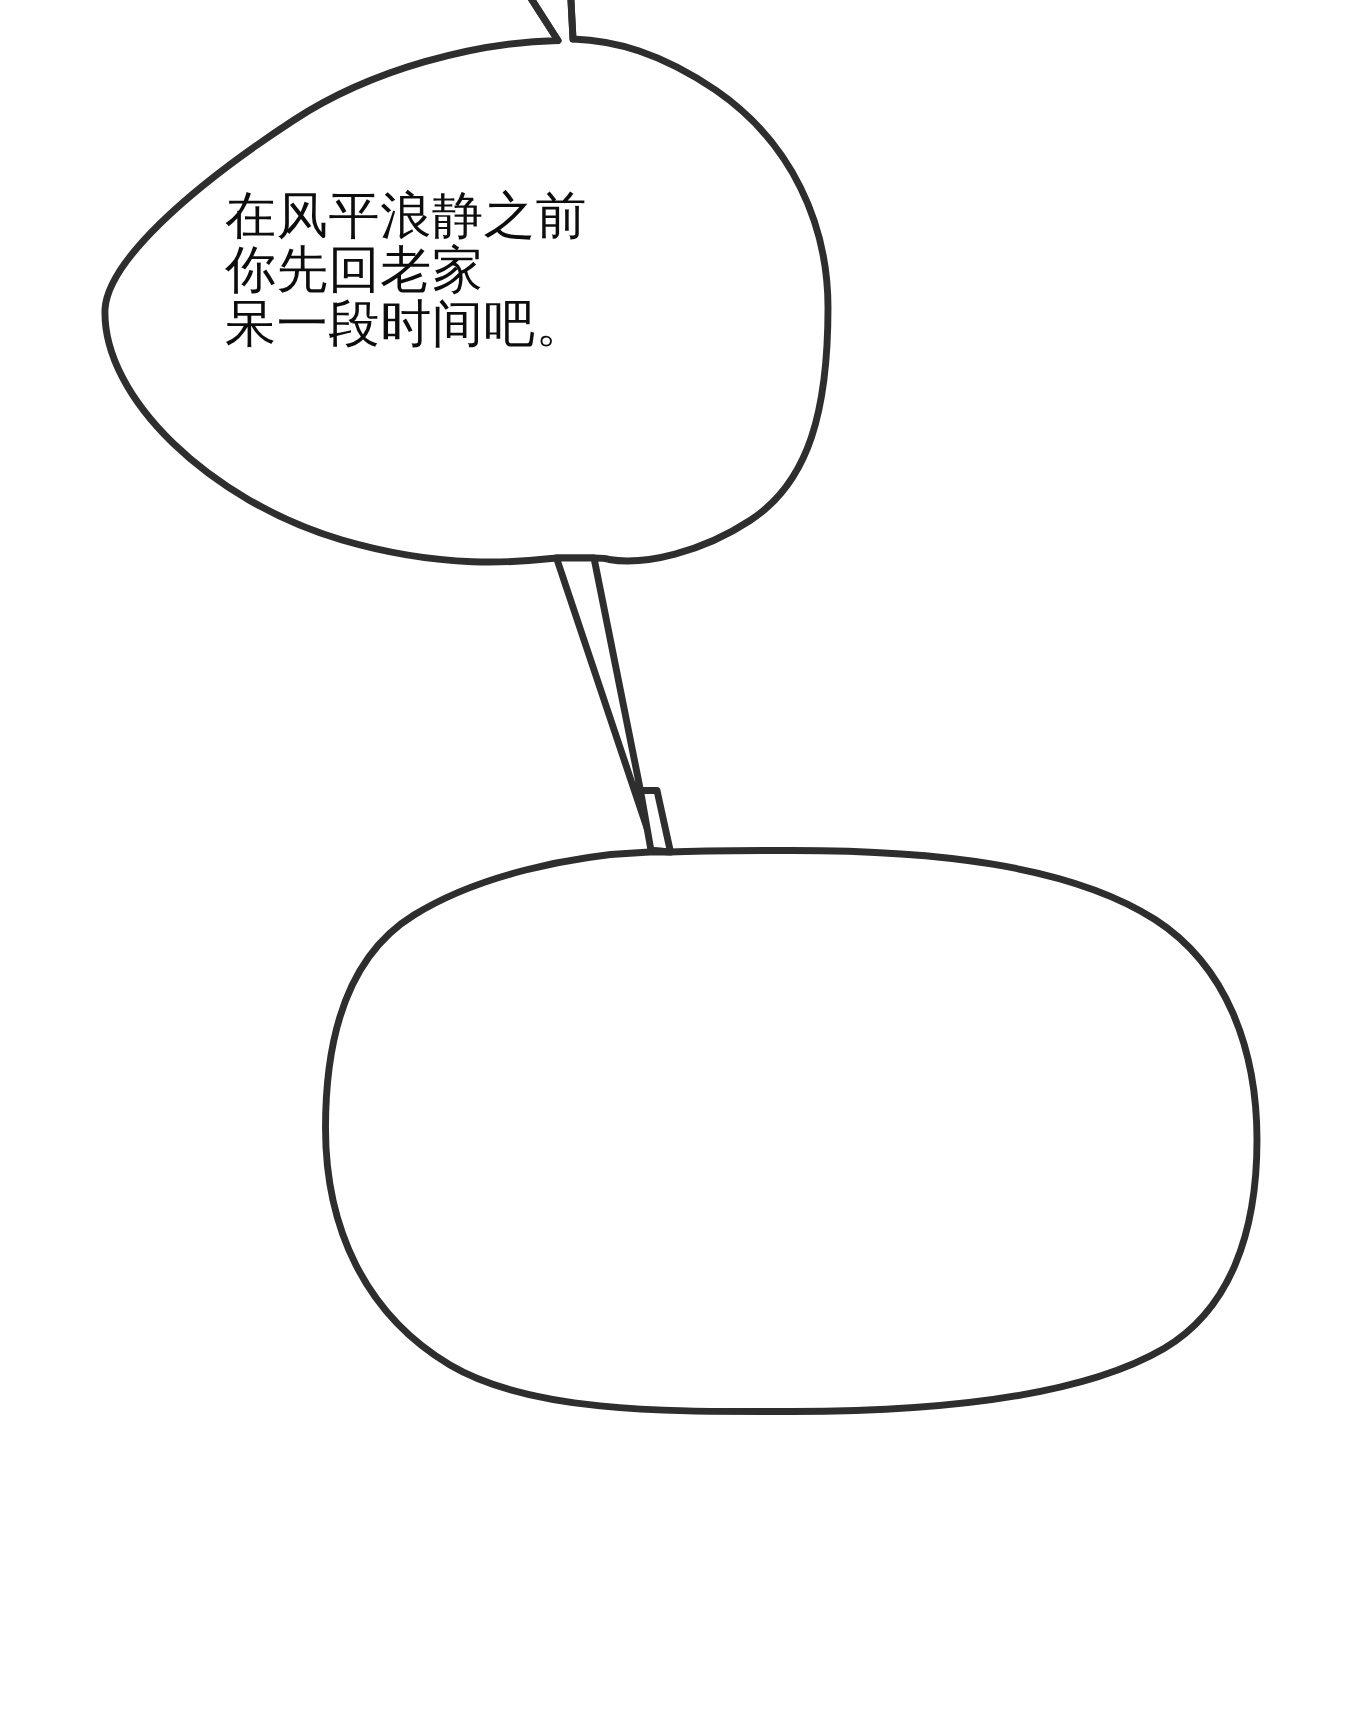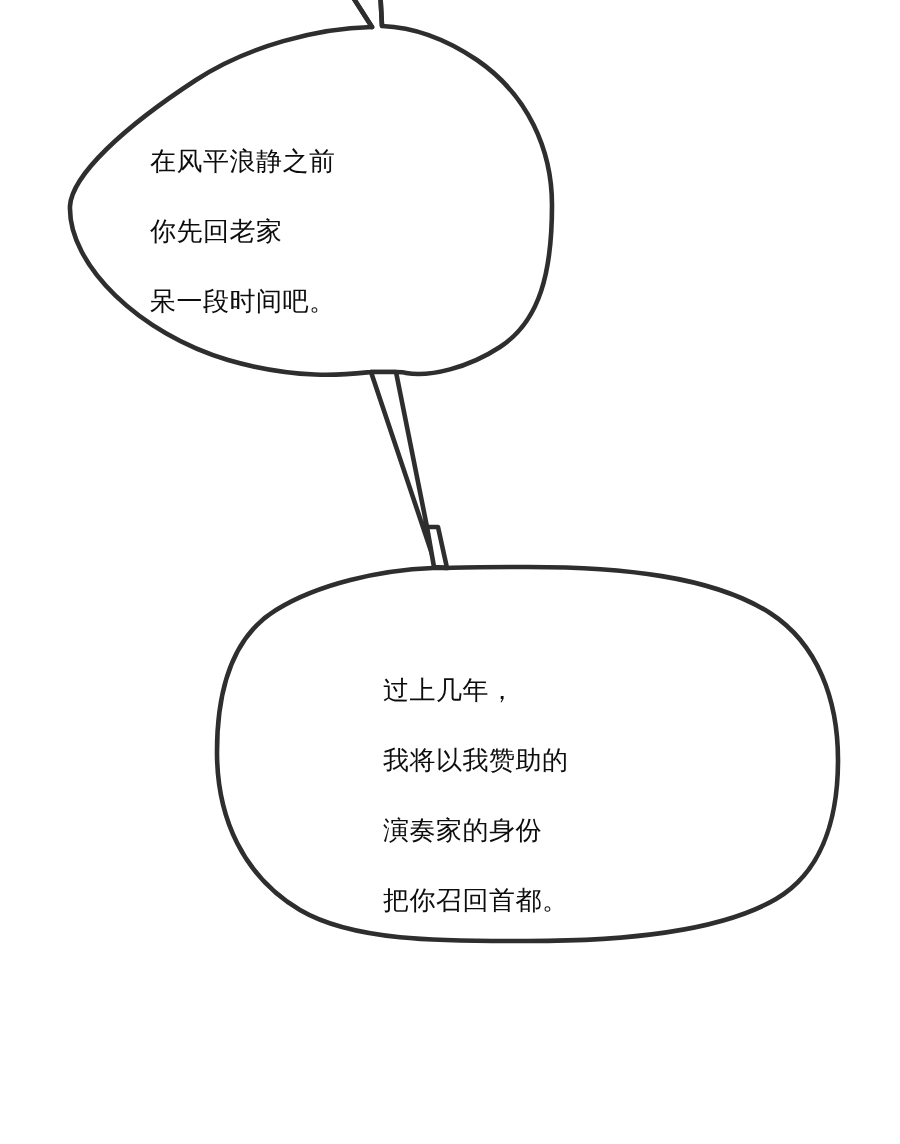--- a/index.html
+++ b/index.html
@@ -24,22 +24,22 @@
     position: absolute;
     inset: 0;
     width: 900px;
     height: 1144px;
     display: block;
   }
   .bubble-text {
     position: absolute;
     color: #0d0d0d;
     font-family: "Liberation Sans", "DejaVu Sans", sans-serif;
-    font-size: 26px;
-    line-height: 70px;
+    font-size: 34px;
+    line-height: 36px;
     letter-spacing: 0.5px;
     white-space: pre-line;
     font-weight: 400;
     z-index: 3;
     -webkit-font-smoothing: antialiased;
   }
   #bubble-1-text {
     left: 150px;
     top: 126px;
     width: 340px;
@@ -106,18 +106,14 @@
 
       <path fill="none" stroke="#2e2e2e" stroke-width="4.6" stroke-linecap="round" d="M 434 567 L 447 568"></path>
     </g>
 
   </svg>
 
   <div id="bubble-1-text" class="bubble-text">在风平浪静之前
 你先回老家
 呆一段时间吧。</div>
 
-  <div id="bubble-2-text" class="bubble-text">过上几年，
-我将以我赞助的
-演奏家的身份
-把你召回首都。</div>
 
 </div>
 
 </body></html>

